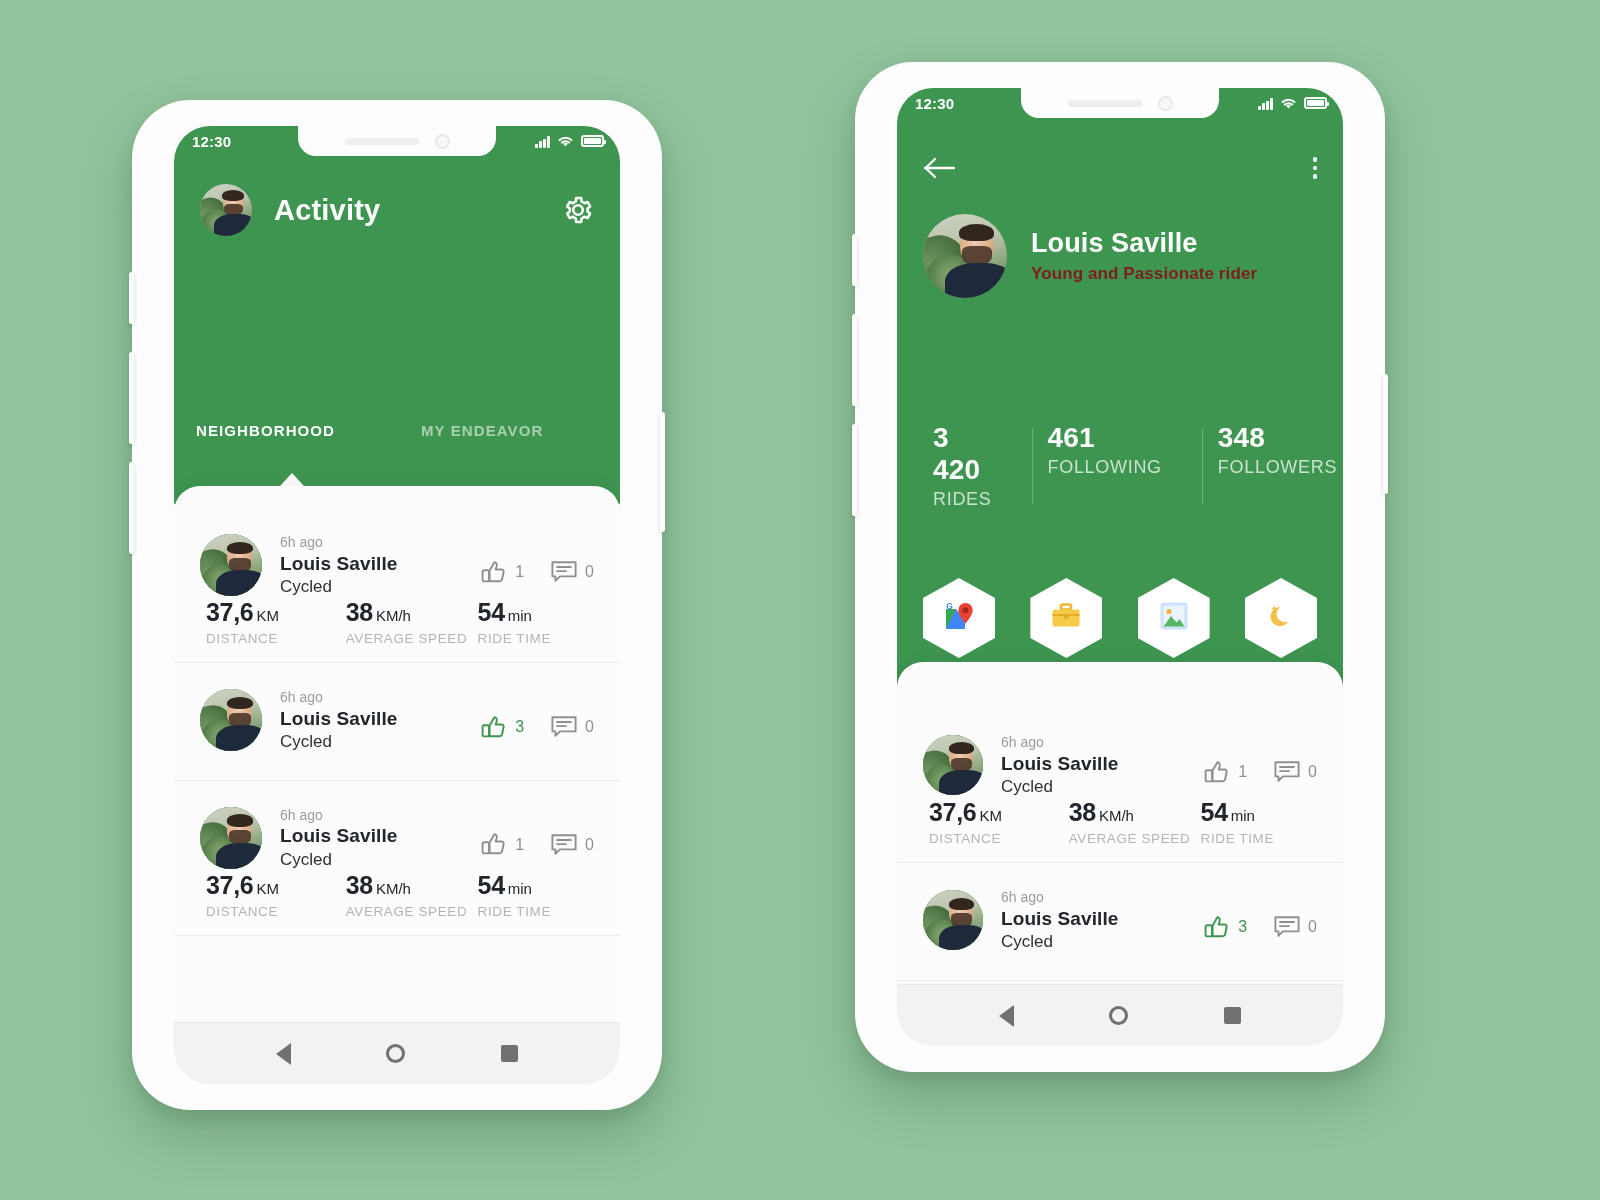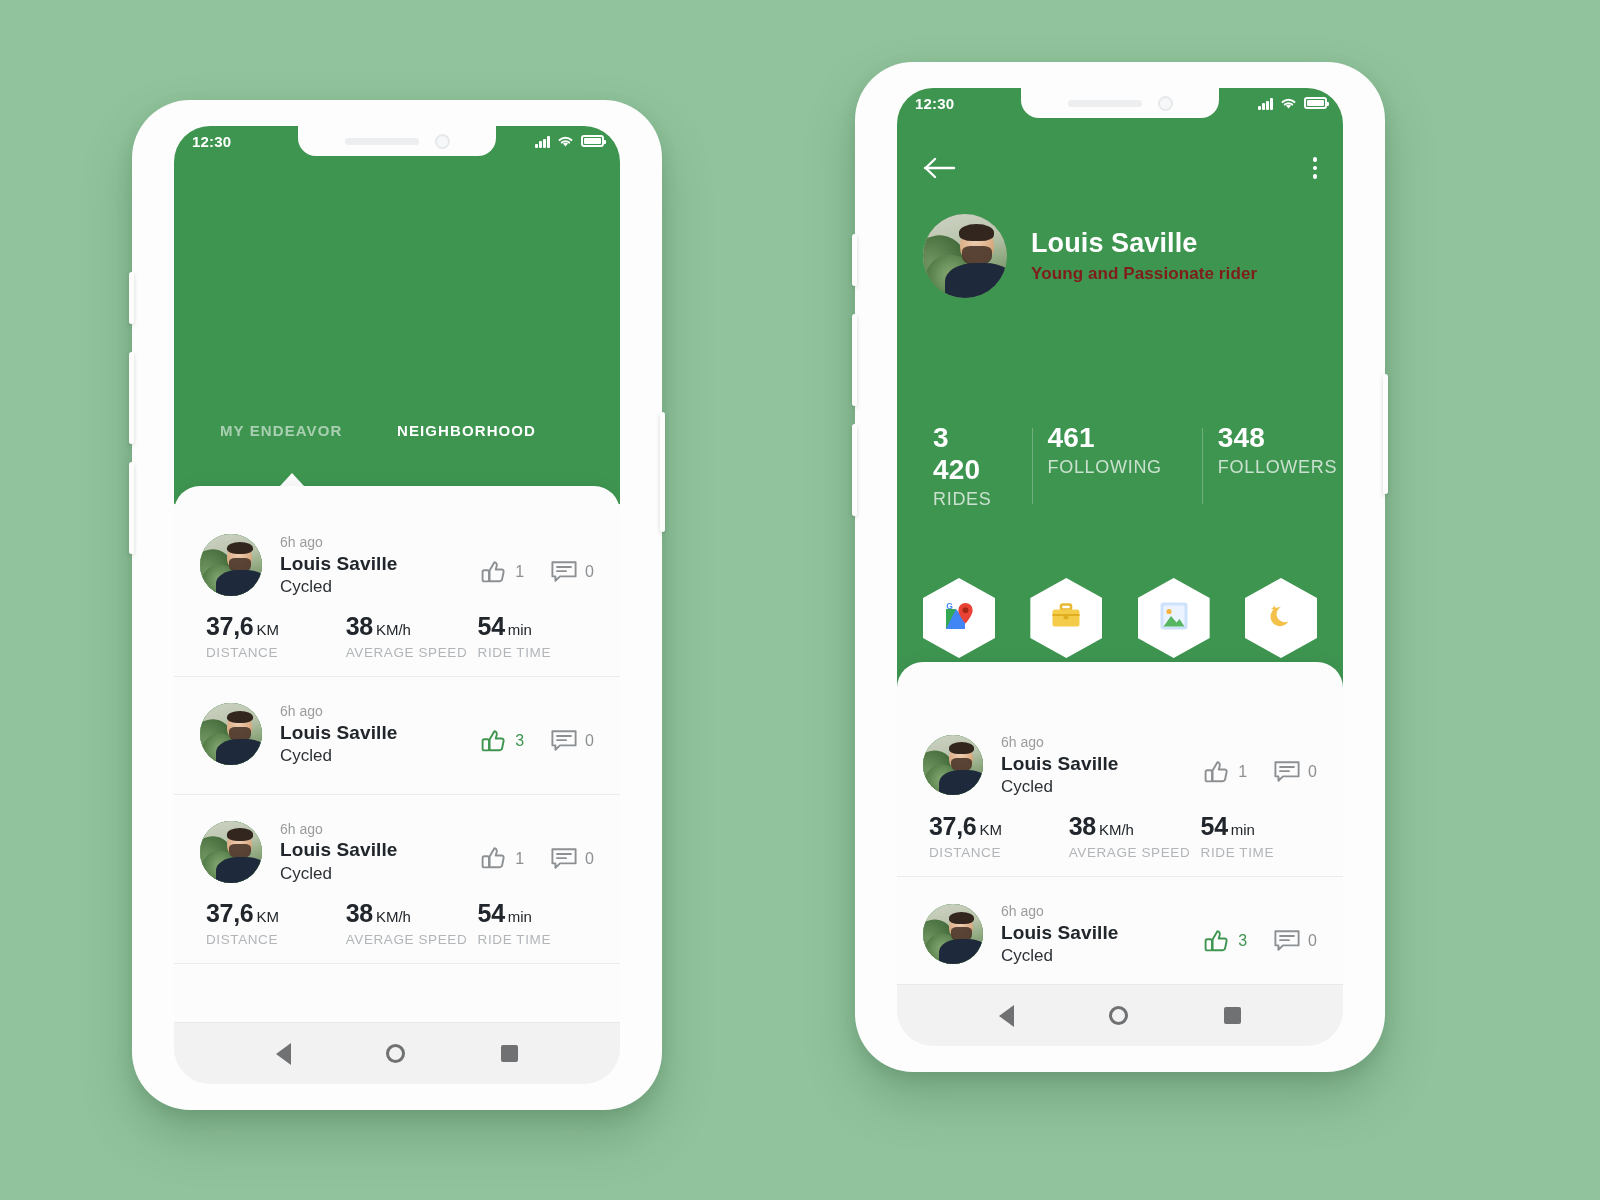--- a/index.html
+++ b/index.html
@@ -132,21 +132,21 @@
   .fi-top { display:flex; align-items:center; }
   .fi-text { margin-left:18px; padding-top:2px; }
   .fi-time { font-size:14px; color:#9a9c9e; line-height:1.25; }
   .fi-name { font-size:19px; font-weight:700; color:#20262b; line-height:1.3; letter-spacing:.1px; }
   .fi-act  { font-size:17px; color:#2b3136; line-height:1.3; }
   .fi-reacts { margin-left:auto; display:flex; align-items:center; gap:26px; padding-top:14px; }
   .react { display:flex; align-items:center; gap:7px; }
   .react .cnt { font-size:16px; color:#8d9093; }
   .react.liked .cnt { color:#3e9550; }
 
-  .stats { display:flex; margin-top:14px; padding-left:6px; }
+  .stats { display:flex; margin-top:0; padding-left:6px; }
   .stat { flex:1; }
   .stat.s1 { flex:0 0 36%; padding-left:0px; }
   .stat.s2 { flex:0 0 34%; }
   .stat.s3 { flex:0 0 30%; }
   .stat-val { font-size:25px; font-weight:700; color:#20262b; letter-spacing:-.3px; }
   .stat-unit { font-size:15px; font-weight:500; color:#20262b; margin-left:3px; }
   .stat-lab { font-size:13.5px; color:#b2b5b8; letter-spacing:.6px; margin-top:4px; }
 
   
   .androidnav {
@@ -231,24 +231,41 @@
             <i></i>
           </span>
       </span>
     </div>
 
     <div class="notch">
       <span class="speaker"></span>
       <span class="camera"></span>
     </div>
 
+    <div class="appbar">
+      <div class="avatar avatar-ring" style="width:52px;height:52px;">
+        <span class="ph-sky"></span>
+          <span class="ph-leaf1"></span>
+          <span class="ph-leaf2"></span>
+        <span class="ph-face"></span>
+          <span class="ph-hair"></span>
+          <span class="ph-beard"></span>
+          <span class="ph-body"></span>
+      </div>
+      <div class="app-title">Activity</div>
+      <div class="spacer"></div>
+      <svg class="gear" viewBox="0 0 24 24">
+        <path fill="none" stroke="#fff" stroke-width="1.9" stroke-linejoin="round" d="M12 8.4a3.6 3.6 0 1 0 0 7.2 3.6 3.6 0 0 0 0-7.2z"></path>
+        <path fill="none" stroke="#fff" stroke-width="1.9" stroke-linejoin="round" d="M19.2 12a7.4 7.4 0 0 0-.1-1.2l2-1.5-1.9-3.3-2.4.9a7.3 7.3 0 0 0-2.1-1.2L14.4 3h-3.8l-.3 2.7a7.3 7.3 0 0 0-2.1 1.2l-2.4-.9L3.9 9.3l2 1.5a7.4 7.4 0 0 0 0 2.4l-2 1.5 1.9 3.3 2.4-.9a7.3 7.3 0 0 0 2.1 1.2l.3 2.7h3.8l.3-2.7a7.3 7.3 0 0 0 2.1-1.2l2.4.9 1.9-3.3-2-1.5c.1-.4.1-.8.1-1.2z"></path>
+      </svg>
+    </div>
 
     <div class="tabs">
+      <div class="tab active">NEIGHBORHOOD</div>
       <div class="tab inactive">MY ENDEAVOR</div>
-      <div class="tab active">NEIGHBORHOOD</div>
     </div>
 
     <div class="sheet-arrow"></div>
 
     <div class="sheet">
       <div class="feed" id="feed-left">
           <div class="feed-item">
             <div class="fi-top">
               <div class="avatar avatar-ring" style="width:62px;height:62px;">
                 <span class="ph-sky"></span>

